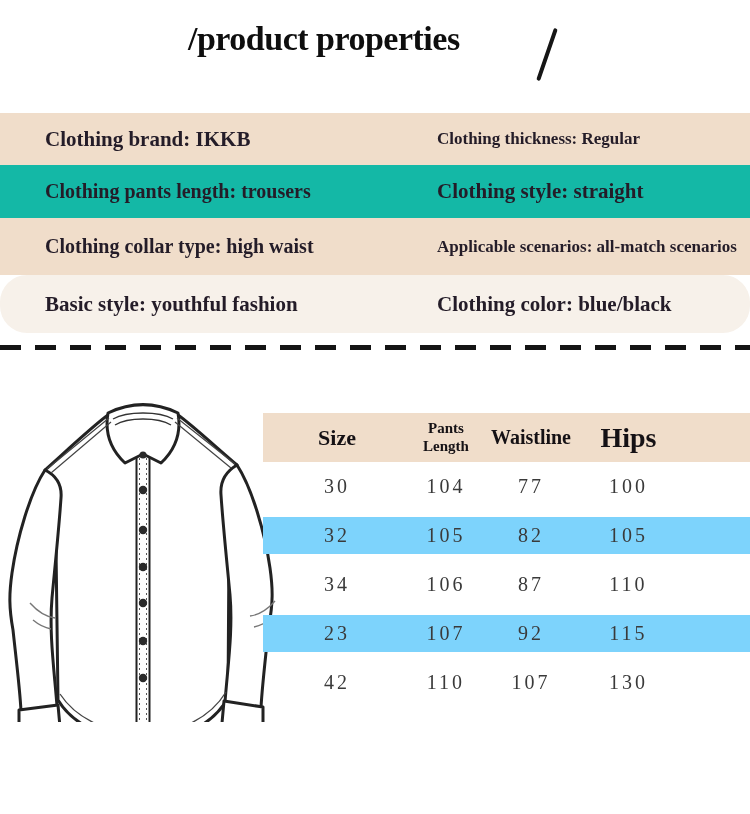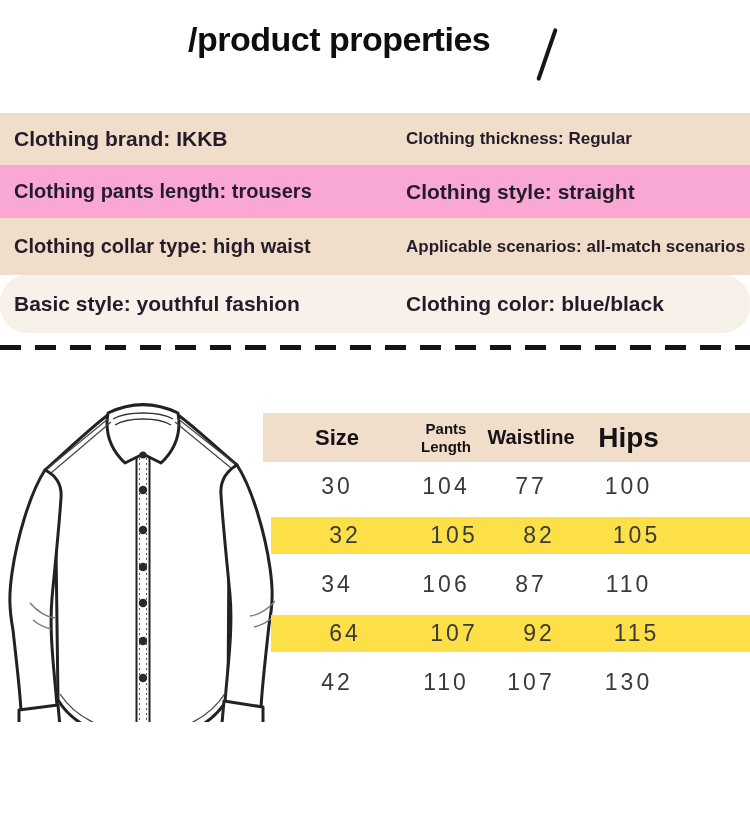--- a/index.html
+++ b/index.html
@@ -1,36 +1,36 @@
 <!DOCTYPE html>
 <html><head>
 <meta charset="utf-8">
 <style>
   html,body { margin:0; padding:0; background:#fff; }
   .page {
     position:relative; width:750px; height:722px; background:#fff;
-    font-family:Liberation Sans, sans-serif; overflow:hidden;
+    font-family:Liberation Serif, serif; overflow:hidden;
   }
   
   .page-title {
     position:absolute; left:188px; top:20px; margin:0;
     font-size:34px; font-weight:700; color:#0e0e0e; letter-spacing:-0.5px;
   }
   .title-slash {
     position:absolute; left:545px; top:27px; width:4px; height:55px;
     background:#161616; transform:rotate(19deg); border-radius:2px;
   }
   
   .props-row { position:absolute; left:0; width:750px; display:flex; align-items:center; }
   .props-row.r0 { top:113px; height:52px; background:#f0ddca; }
-  .props-row.r1 { top:165px; height:53px; background:#f9a8d4; }
+  .props-row.r1 { top:165px; height:53px; background:#14b8a6; }
   .props-row.r2 { top:218px; height:57px; background:#f0ddca; }
   .props-row.r3 { top:275px; height:58px; background:#f7f1ea;border-radius:27px; }
   .pcell { font-weight:700; color:#241c28; }
-  .pcell.left  { width:392px; padding-left:14px; box-sizing:content-box; }
+  .pcell.left  { width:392px; padding-left:45px; box-sizing:content-box; }
   .pcell.right { flex:1; }
   .fs21 { font-size:21px; }
   .fs20 { font-size:20px; }
   .fs17 { font-size:17px; }
   .wrap300 { flex:none; width:300px; line-height:1.25; }
   
   .divider {
     position:absolute; left:0; top:345px; width:750px; height:5px;
     background:repeating-linear-gradient(90deg,#141414 0 21px,transparent 21px 35px);
   }
@@ -43,27 +43,26 @@
   }
   .th-size { font-size:22px; }
   .th-pl   { font-size:15px; line-height:1.15; text-align:center; width:62px; }
   .th-wl   { font-size:20px; }
   .th-hips { font-size:28px; }
   .size-body { position:absolute; left:263px; top:462px; width:487px; }
   .trow {
     height:49px; box-sizing:border-box;
     display:grid; grid-template-columns:148px 70px 100px 95px;
     align-items:center; justify-items:center;
-    font-size:23px; letter-spacing:3px; color:#3a3a3a;
+    font-size:20px; letter-spacing:3px; color:#3a3a3a;
   }
   .trow.band {
     padding:6px 0;
-    background-color:#fde047;
+    background-color:#7dd3fc;
     background-clip:content-box;
-    margin-left:8px;
   }
   
   .shirt-wrap { position:absolute; left:5px; top:398px; width:295px; height:410px; }
 </style>
 </head>
 <body>
 
 <div class="page">
 
   <h1 class="page-title">/product properties</h1>
@@ -151,21 +150,21 @@
       <div>82</div>
       <div>105</div>
     </div>
     <div class="trow">
       <div>34</div>
       <div>106</div>
       <div>87</div>
       <div>110</div>
     </div>
     <div class="trow band">
-      <div>64</div>
+      <div>23</div>
       <div>107</div>
       <div>92</div>
       <div>115</div>
     </div>
     <div class="trow">
       <div>42</div>
       <div>110</div>
       <div>107</div>
       <div>130</div>
     </div>

